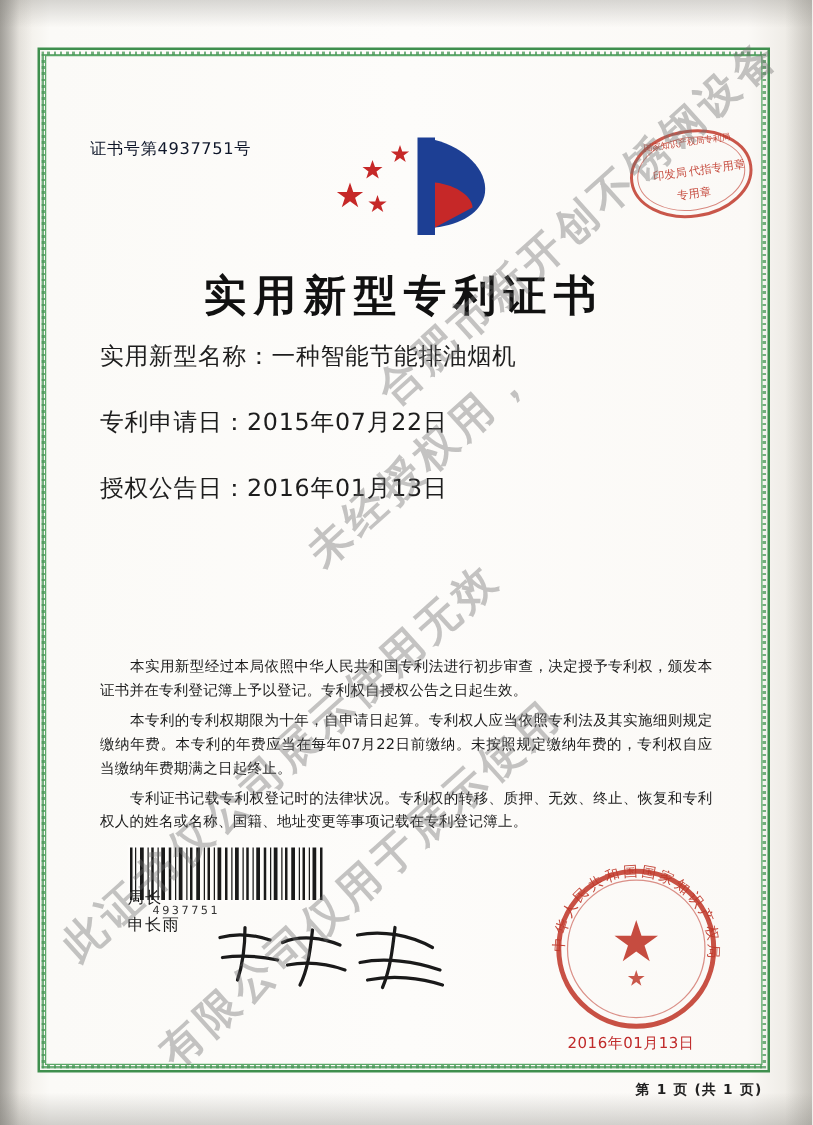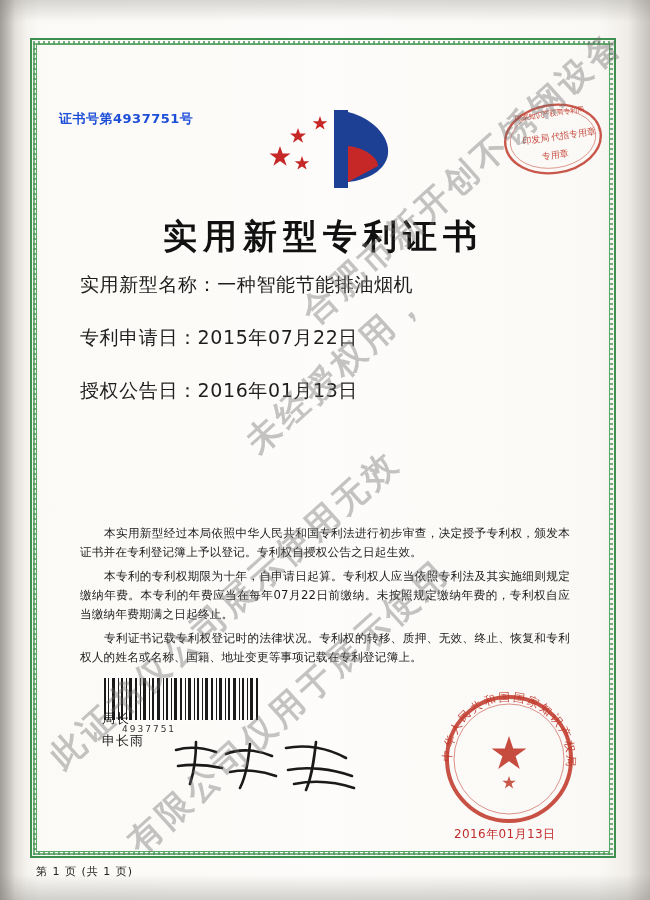--- a/index.html
+++ b/index.html
@@ -90,26 +90,25 @@
 
   .content {
     position: absolute;
     left: 36px; top: 44px;
     width: 574px; height: 808px;
   }
 
   
   .cert-no {
     position: absolute;
-    left: 23px; top: 66px;
+    left: 36px; top: 66px;
     font-size: 13px;
-    color: #1d4ed8;
+    color: #0f172a;
     letter-spacing: .5px;
     font-family: "DejaVu Sans", "Liberation Sans", sans-serif;
-    font-weight: bold;
   }
 
   
   .logo {
     position: absolute;
     left: 232px; top: 58px;
     width: 140px; height: 92px;
   }
   .logo svg { display: block; }
 
@@ -223,24 +222,25 @@
     font-size: 12px;
     color: #c02b2b;
     letter-spacing: .4px;
   }
 
   
   .page-footer {
     position: absolute;
     left: 0; right: 0;
     top: 820px;
-    text-align: left;
+    text-align: right;
     font-size: 11px;
     color: #222;
     letter-spacing: 1px;
+    font-weight: bold;
   }
 
   
   .watermarks {
     position: absolute;
     inset: 0;
     pointer-events: none;
     overflow: hidden;
   }
   .wm {

